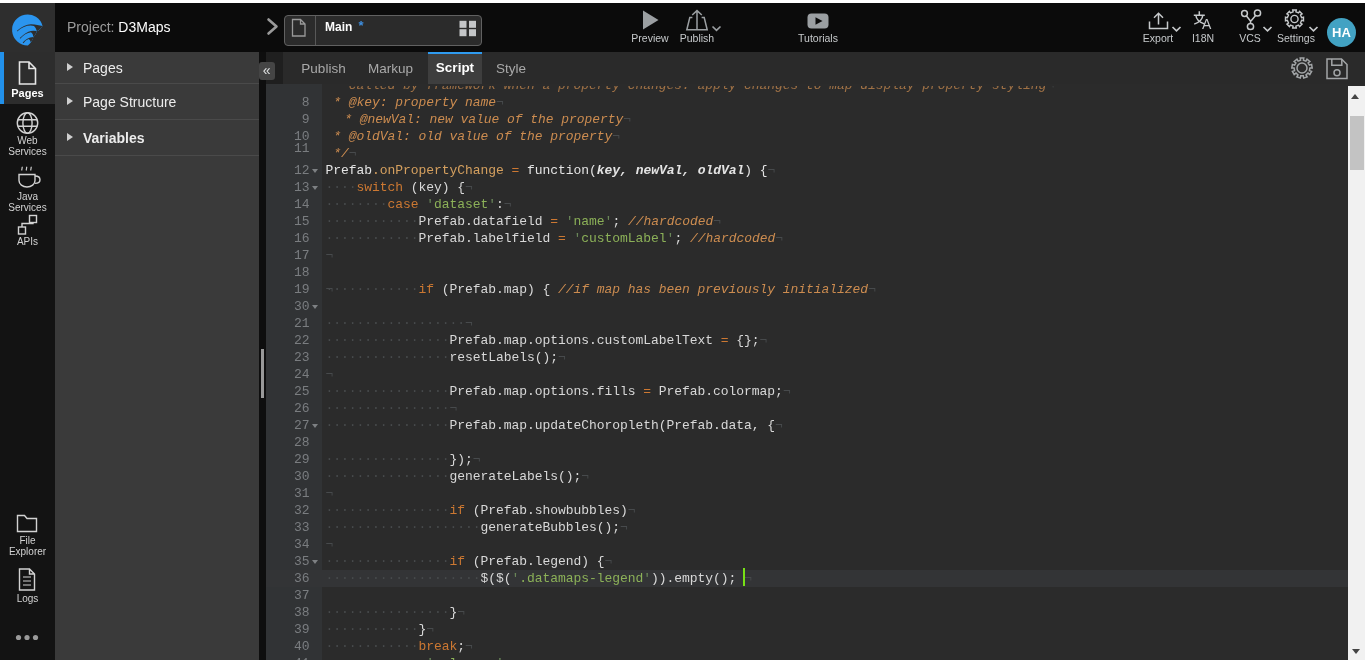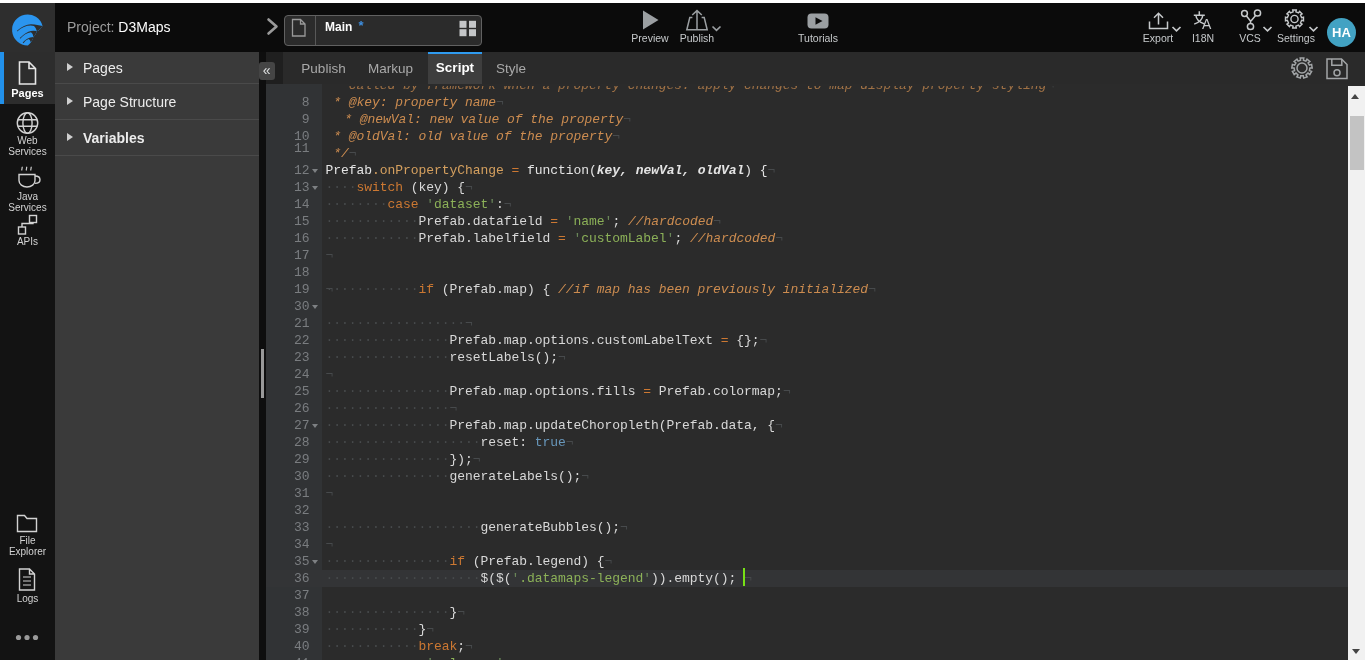--- a/index.html
+++ b/index.html
@@ -145,28 +145,28 @@
 <div class="gn" style="top:282px">24</div>
 <div class="cl" style="top:282px;"><span class="e">¬</span></div>
 <div class="gn" style="top:299px">25</div>
 <div class="cl" style="top:299px;"><span class="d">················</span><span class="w">Prefab.map.options.fills </span><span class="k">=</span><span class="w"> Prefab.colormap;</span><span class="e">¬</span></div>
 <div class="gn" style="top:316px">26</div>
 <div class="cl" style="top:316px;"><span class="d">················</span><span class="e">¬</span></div>
 <div class="gn" style="top:333px">27</div>
     <div class="fold" style="top:339.5px"></div>
 <div class="cl" style="top:333px;"><span class="d">················</span><span class="w">Prefab.map.updateChoropleth(Prefab.data, {</span><span class="e">¬</span></div>
 <div class="gn" style="top:350px">28</div>
-<div class="cl" style="top:350px;"><span class="d">····················</span><span class="w">reset: </span><span class="t">true</span><span class="e">¬</span></div>
 <div class="gn" style="top:367px">29</div>
 <div class="cl" style="top:367px;"><span class="d">················</span><span class="w">});</span><span class="e">¬</span></div>
 <div class="gn" style="top:384px">30</div>
 <div class="cl" style="top:384px;"><span class="d">················</span><span class="w">generateLabels();</span><span class="e">¬</span></div>
 <div class="gn" style="top:401px">31</div>
 <div class="cl" style="top:401px;"><span class="e">¬</span></div>
 <div class="gn" style="top:418px">32</div>
+<div class="cl" style="top:418px;"><span class="d">················</span><span class="k">if</span><span class="w"> (Prefab.showbubbles)</span><span class="e">¬</span></div>
 <div class="gn" style="top:435px">33</div>
 <div class="cl" style="top:435px;"><span class="d">····················</span><span class="w">generateBubbles();</span><span class="e">¬</span></div>
 <div class="gn" style="top:452px">34</div>
 <div class="cl" style="top:452px;"><span class="e">¬</span></div>
 <div class="gn" style="top:469px">35</div>
     <div class="fold" style="top:475.5px"></div>
 <div class="cl" style="top:469px;"><span class="d">················</span><span class="k">if</span><span class="w"> (Prefab.legend) {</span><span class="e">¬</span></div>
 <div class="gn" style="top:486px">36</div>
 <div class="cl" style="top:486px;"><span class="d">····················</span><span class="w">$($(</span><span class="q">'</span><span class="s">.datamaps-legend</span><span class="q">'</span><span class="w">)).empty(); </span><span class="e">¬</span></div>
 <div class="gn" style="top:503px">37</div>

